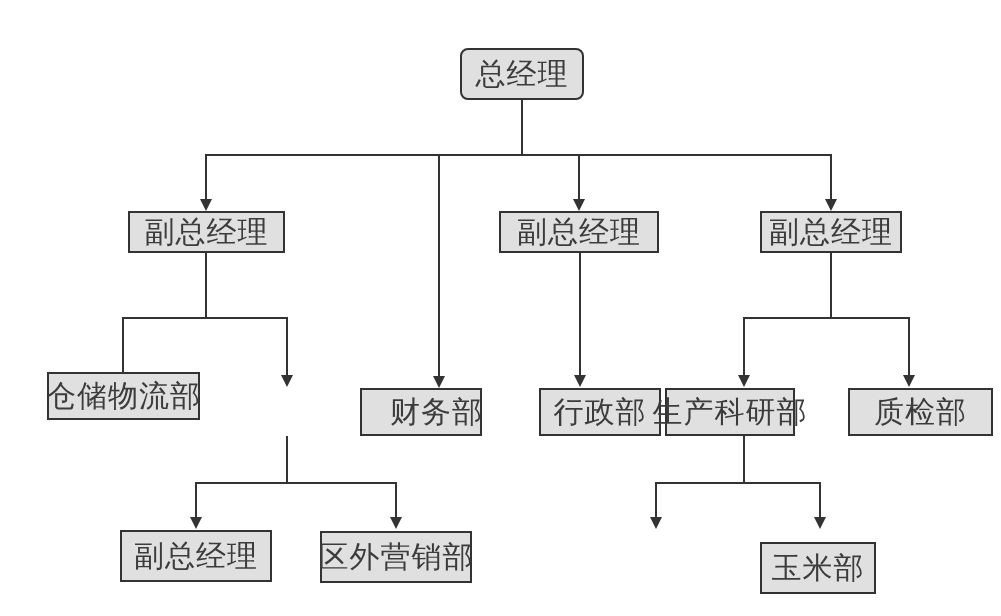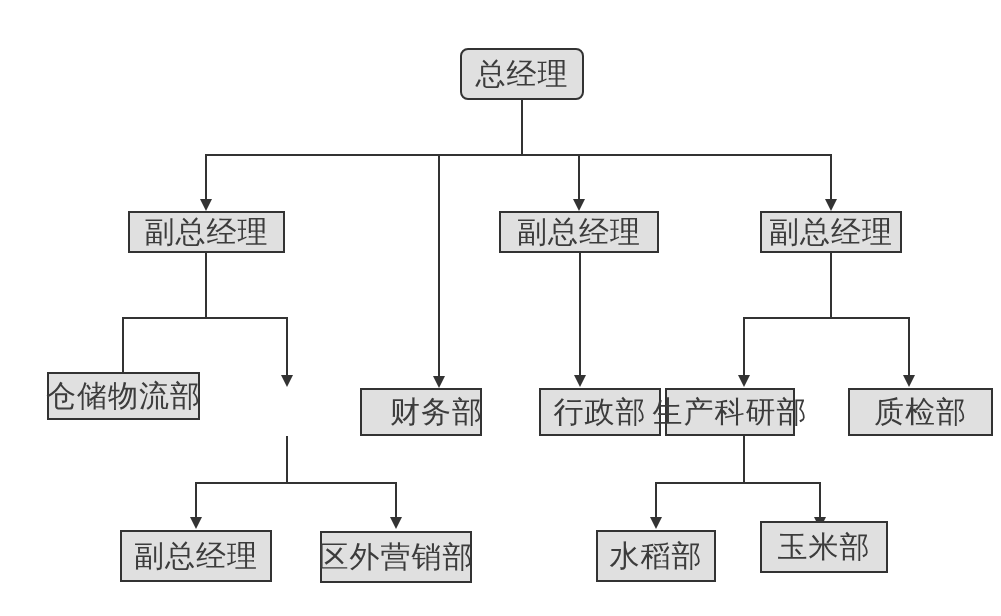--- a/index.html
+++ b/index.html
@@ -47,21 +47,21 @@
   .n-warehouse   { left: 47px;  top: 372px; width: 153px; height: 48px; }
   .n-marketing   { left: 225px; top: 388px; width: 124px; height: 48px; }
   .n-finance     { left: 360px; top: 388px; width: 122px; height: 48px; padding-left: 31px; }
   .n-admin       { left: 539px; top: 388px; width: 122px; height: 48px; }
   .n-production  { left: 665px; top: 388px; width: 130px; height: 48px; }
   .n-quality     { left: 848px; top: 388px; width: 145px; height: 48px; }
   
   .n-reg-mkt     { left: 120px; top: 530px; width: 152px; height: 52px; }
   .n-ext-mkt     { left: 320px; top: 531px; width: 152px; height: 52px; }
   .n-rice        { left: 596px; top: 530px; width: 120px; height: 52px; }
-  .n-corn        { left: 760px; top: 521px; width: 128px; height: 52px; }
+  .n-corn        { left: 760px; top: 542px; width: 116px; height: 52px; }
 </style>
 </head>
 <body>
 
 <div class="canvas">
 
   <svg class="connector-layer" width="1001" height="616" viewBox="0 0 1001 616" xmlns="http://www.w3.org/2000/svg">
     <defs>
       <marker id="arrow" markerUnits="userSpaceOnUse" markerWidth="12" markerHeight="12" viewBox="0 0 12 12" refX="10" refY="6" orient="auto">
         <path d="M0,0 L12,6 L0,12 Z" fill="#333333"></path>
@@ -105,16 +105,15 @@
   <div class="node n-vp-right">副总经理</div>
 
   <div class="node n-warehouse">仓储物流部</div>
   <div class="node n-finance">财务部</div>
   <div class="node n-admin">行政部</div>
   <div class="node n-production">生产科研部</div>
   <div class="node n-quality">质检部</div>
 
   <div class="node n-reg-mkt">副总经理</div>
   <div class="node n-ext-mkt">区外营销部</div>
-  <div class="node n-rice">水稻部</div>
   <div class="node n-corn">玉米部</div>
 
 </div>
 
 </body></html>

